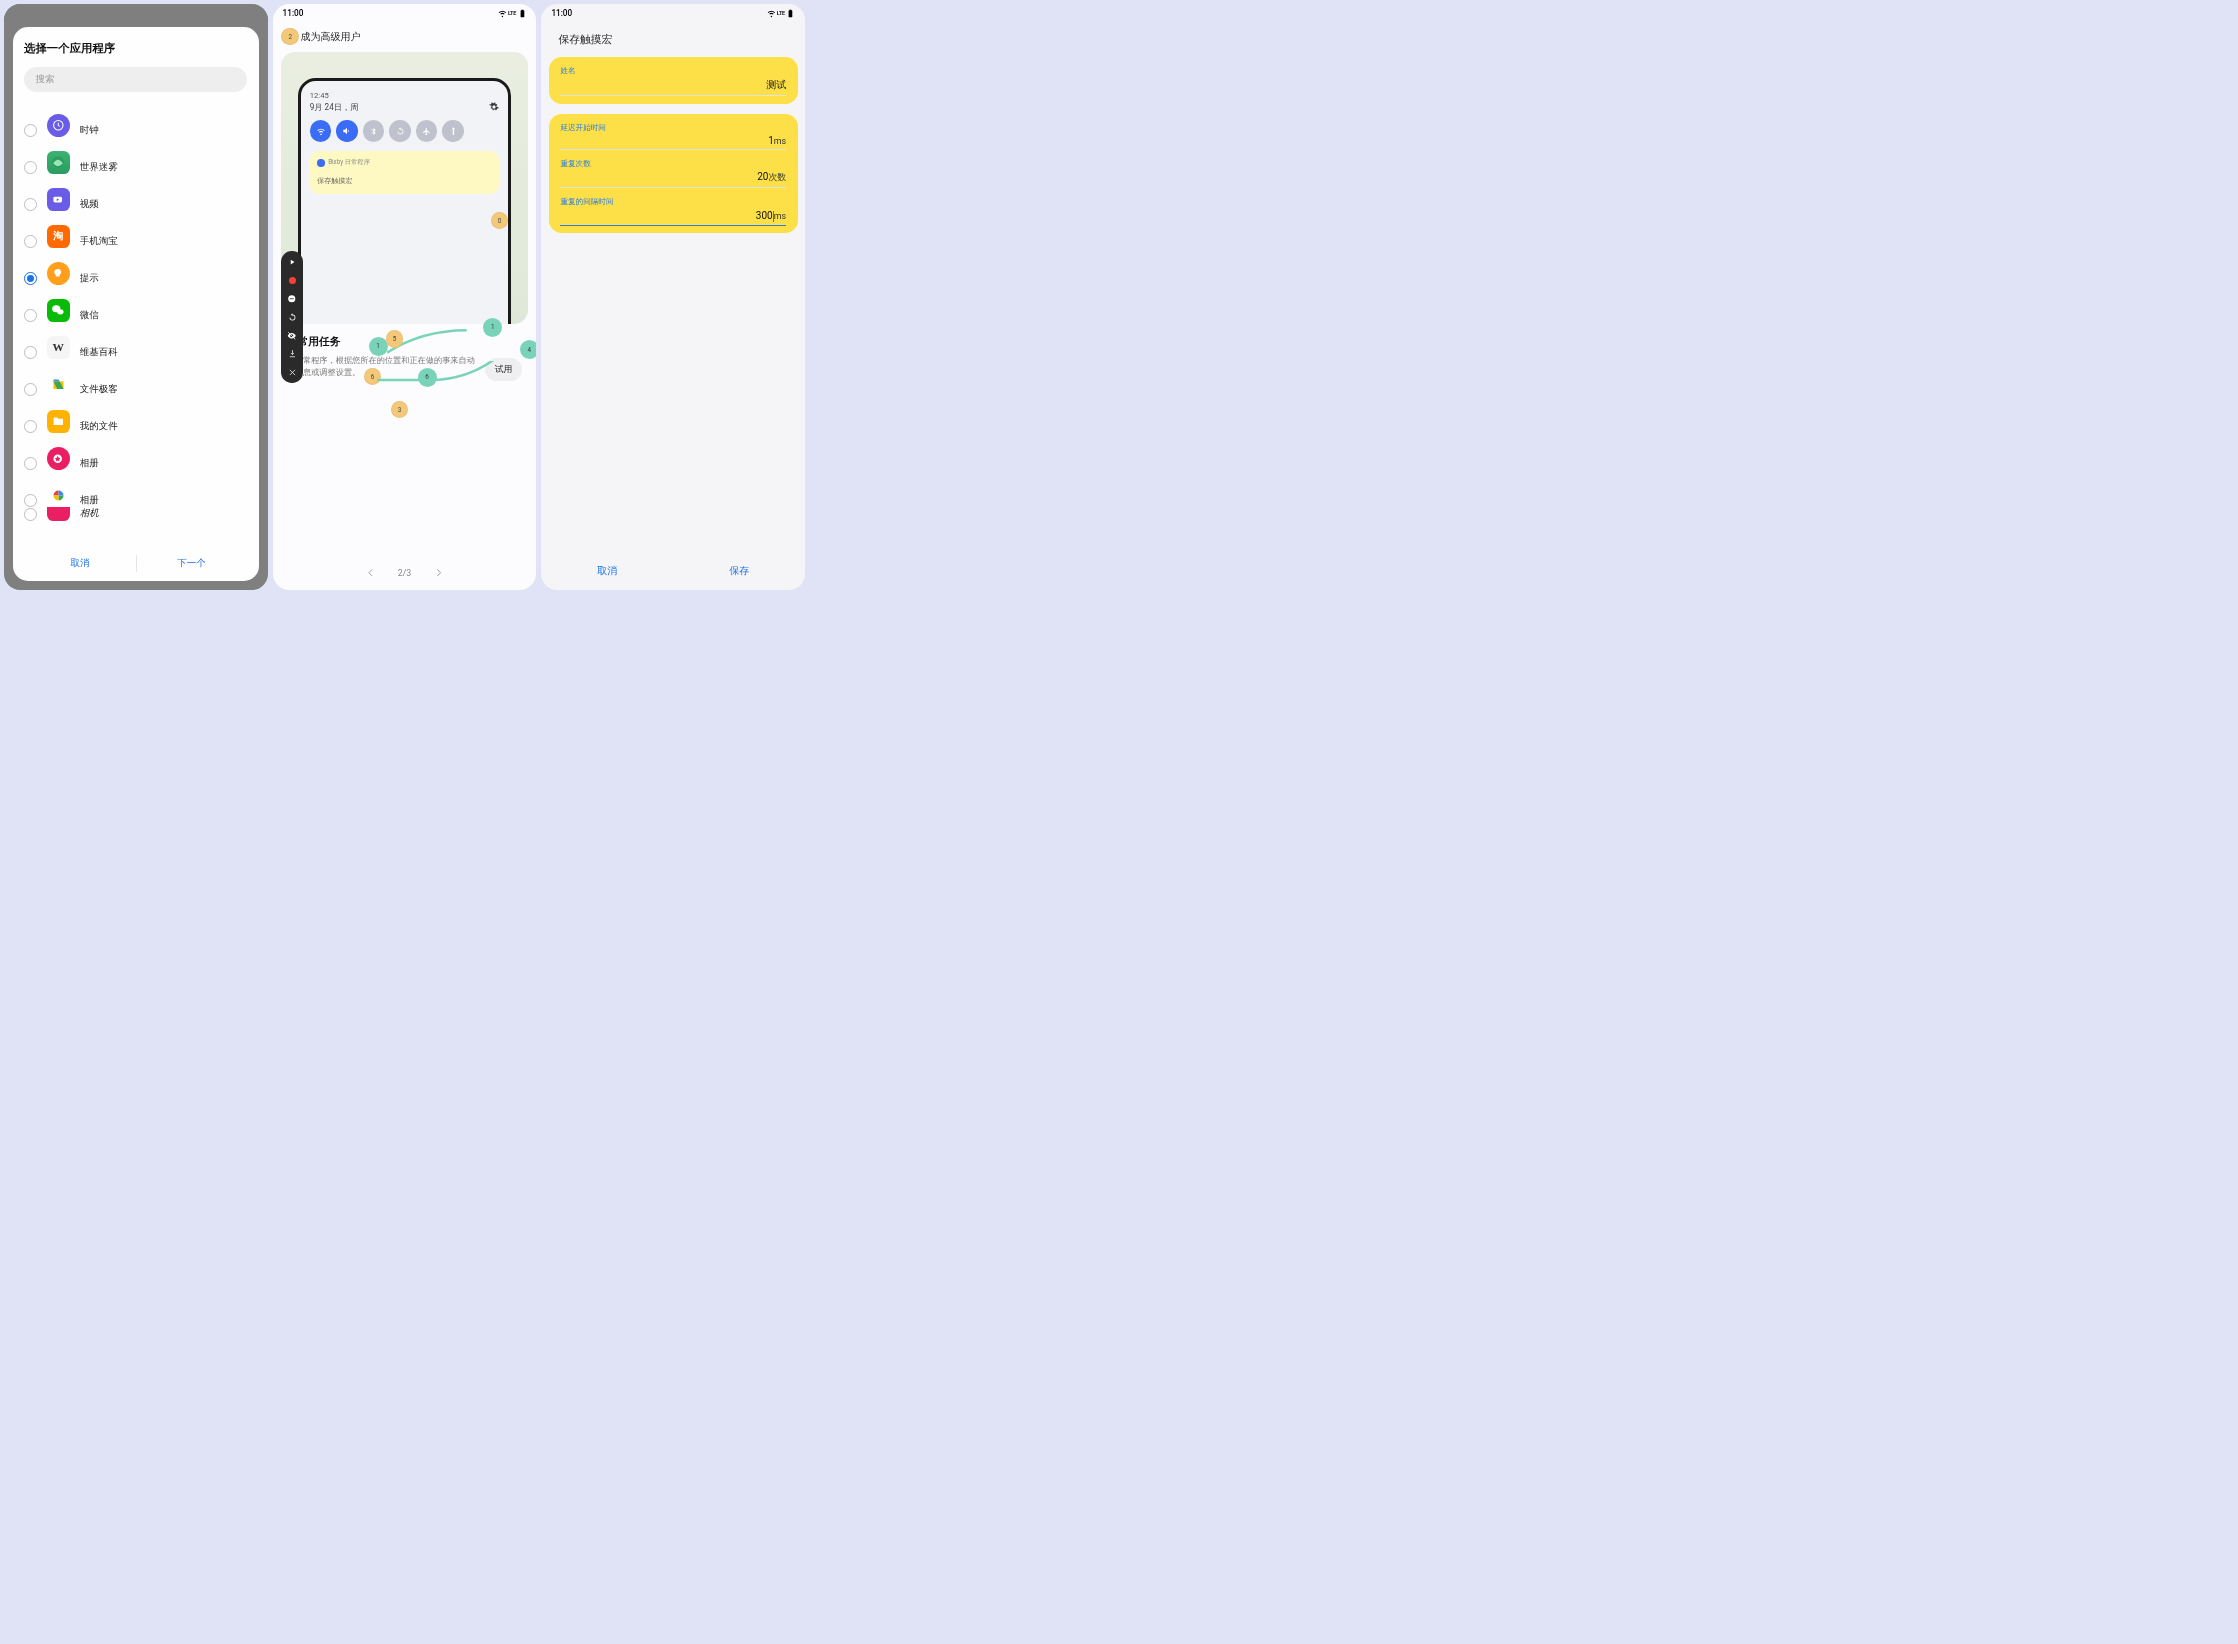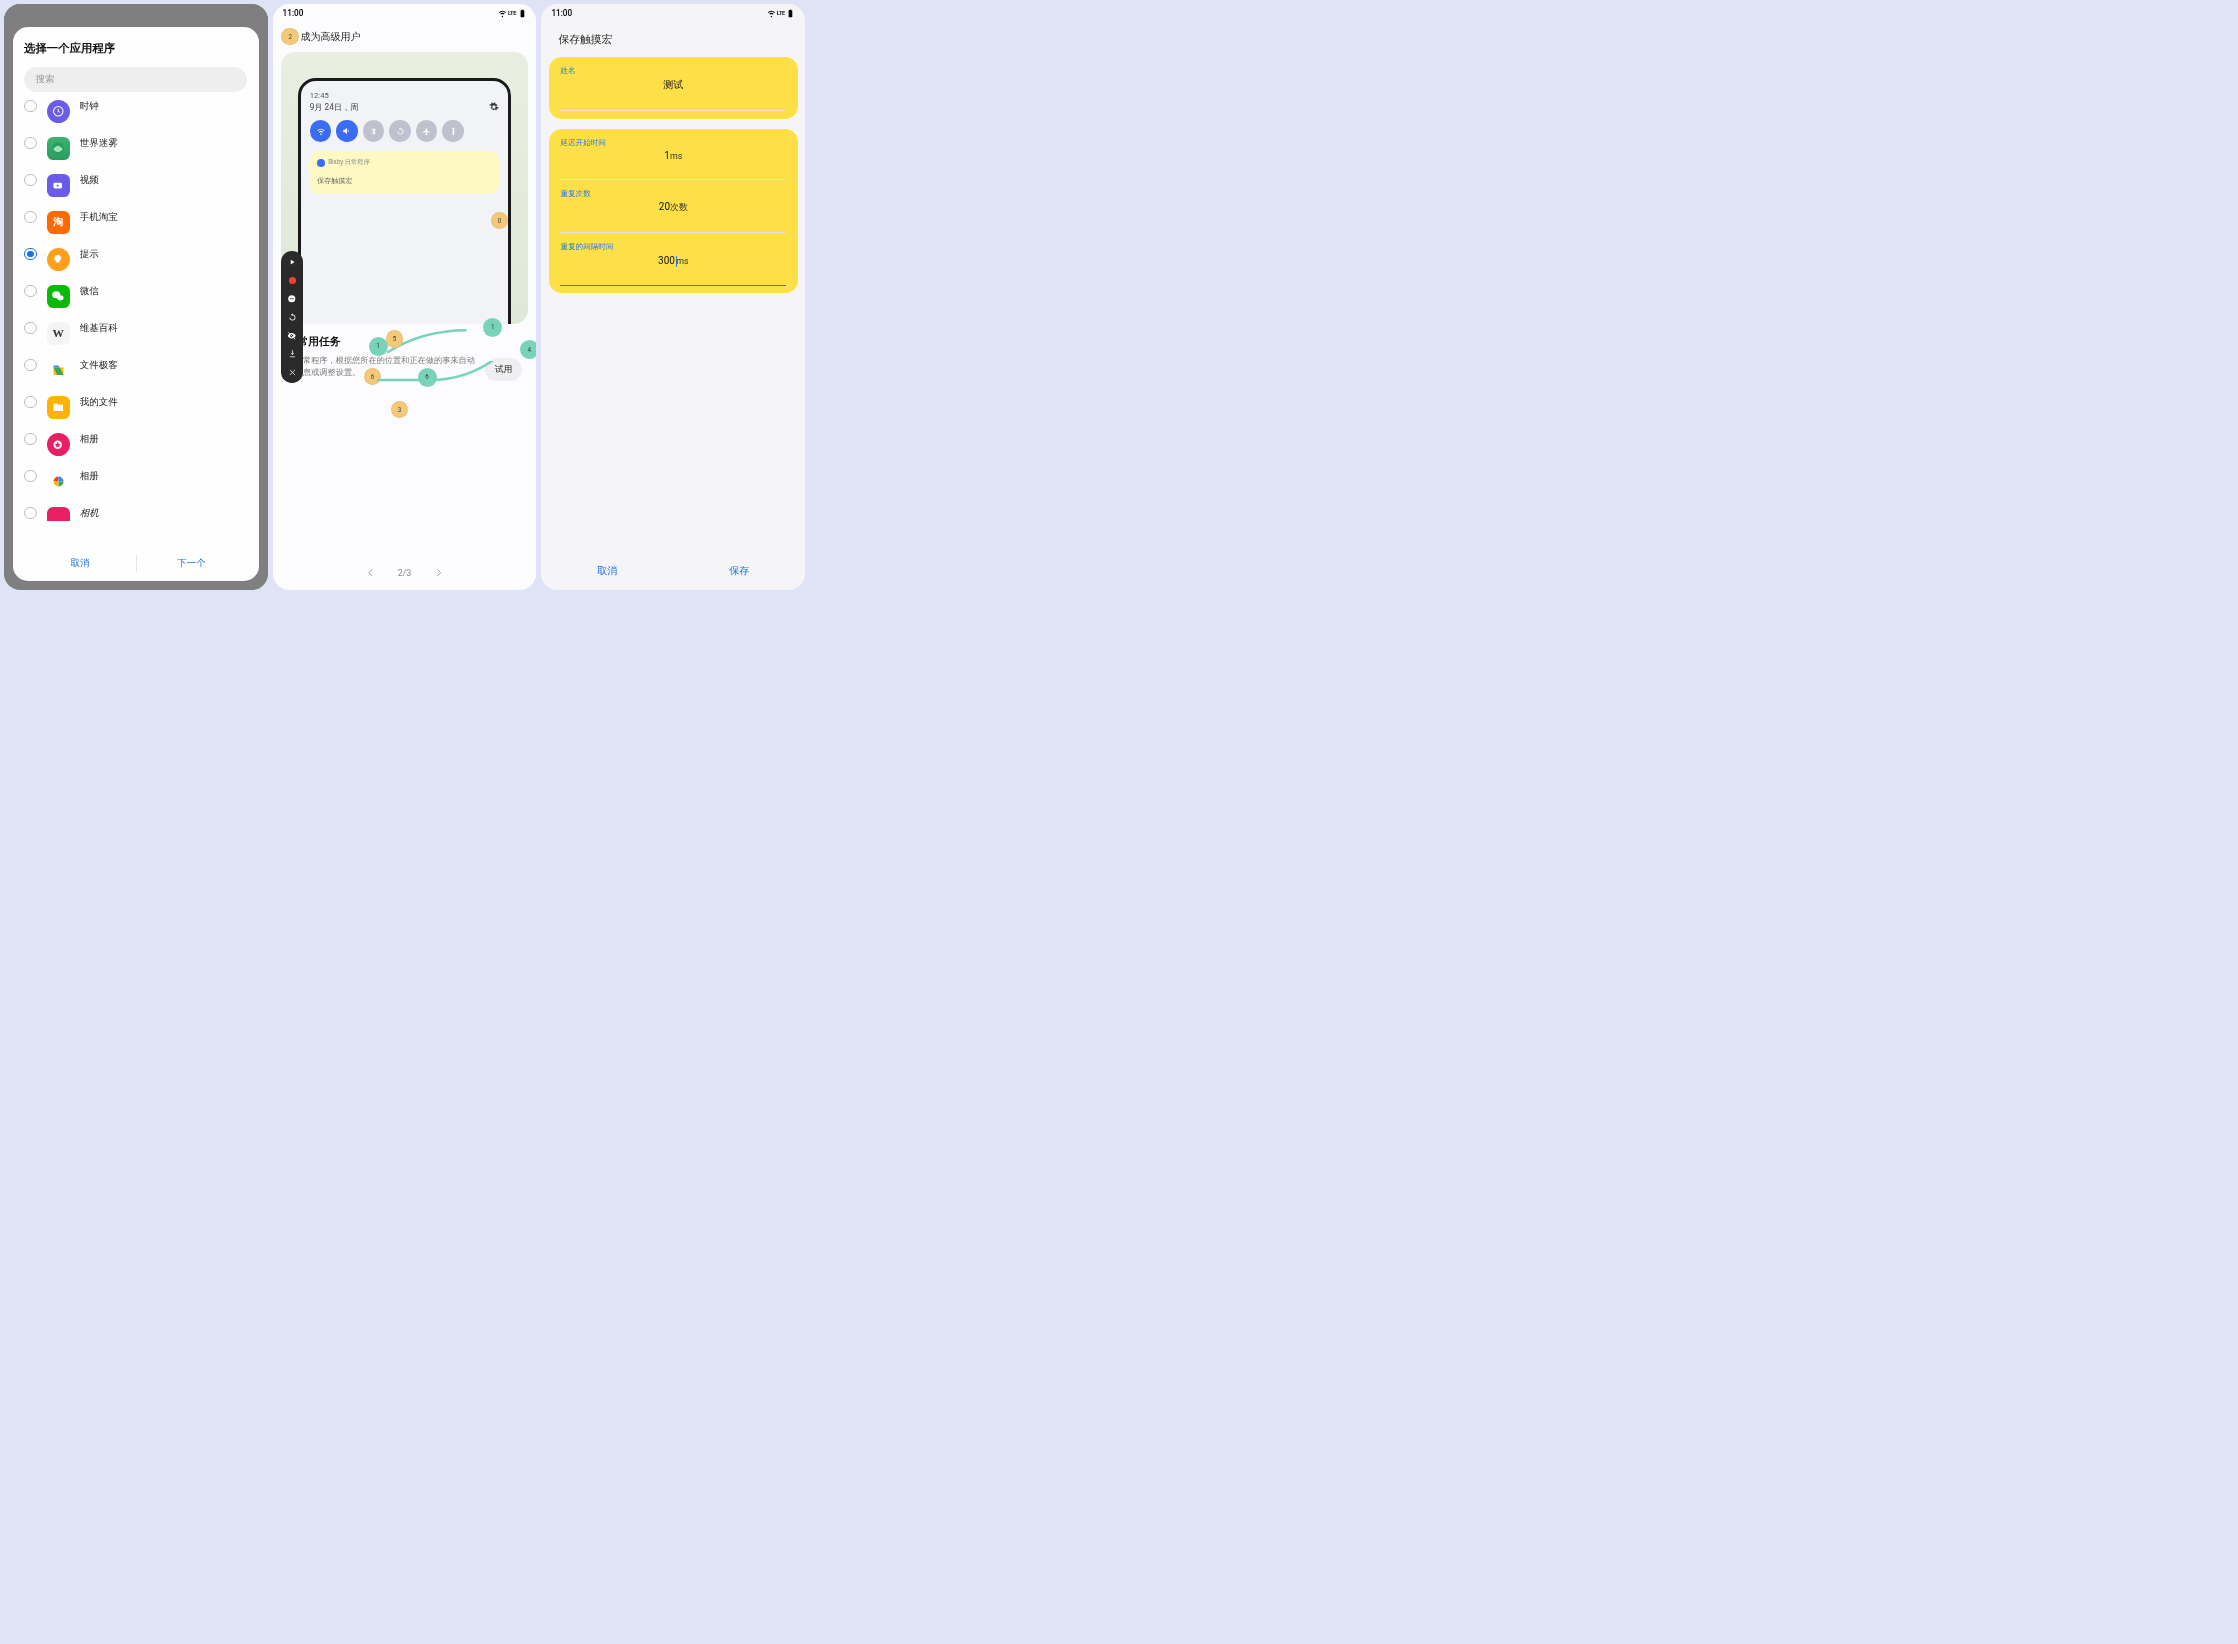--- a/index.html
+++ b/index.html
@@ -60,21 +60,21 @@
     display: flex; align-items: center;
     padding: 0 11.4px;
     color: #9a9a9a;
     font-size: 9.5px;
     margin-bottom: 7.6px;
   }
   .app-list {
     flex: 1; overflow: hidden;
   }
   .app-row {
-    display: flex; align-items: flex-start;
+    display: flex; align-items: flex-end;
     height: 37px;
     gap: 10px;
   }
   .radio {
     width: 12.6px; height: 12.6px;
     border: 0.9px solid #bdbdbd;
     border-radius: 50%;
     flex-shrink: 0;
     position: relative;
   }
@@ -183,23 +183,23 @@
 
   
   .p3 { background: #f5f5f7; }
   .p3-header{padding:10px 17px 5px;}
   .p3-title{font-size:10.8px;color:#222;}
   .card {
     background:#fde047; border-radius:12.6px; margin:5px 7.6px; padding: 8.9px 11.4px 2.5px;
   }
   .field-label{font-size:7.6px;color:#2a7de1;margin-bottom:2.5px;}
   .field-row{
-    display:flex;align-items:baseline;justify-content:center;
+    display:flex;align-items:baseline;justify-content:flex-end;
     border-bottom:0.6px solid #e2e2e2;
-    padding-bottom:18px;margin-bottom:8.9px;
+    padding-bottom:3px;margin-bottom:8.9px;
   }
   .field-row.active{border-bottom:1.3px solid #2a7de1;}
   .field-row:last-child{margin-bottom:5px;}
   .field-value{font-size:10px;color:#111;}
   .field-unit{font-size:8.9px;color:#333;}
   .cursor{display:inline-block;width:0.6px;height:11.4px;background:#2a7de1;vertical-align:middle;margin-left:0.6px;}
   .p3-footer{
     margin-top:auto;height:38px;
     display:flex;align-items:center;
   }

